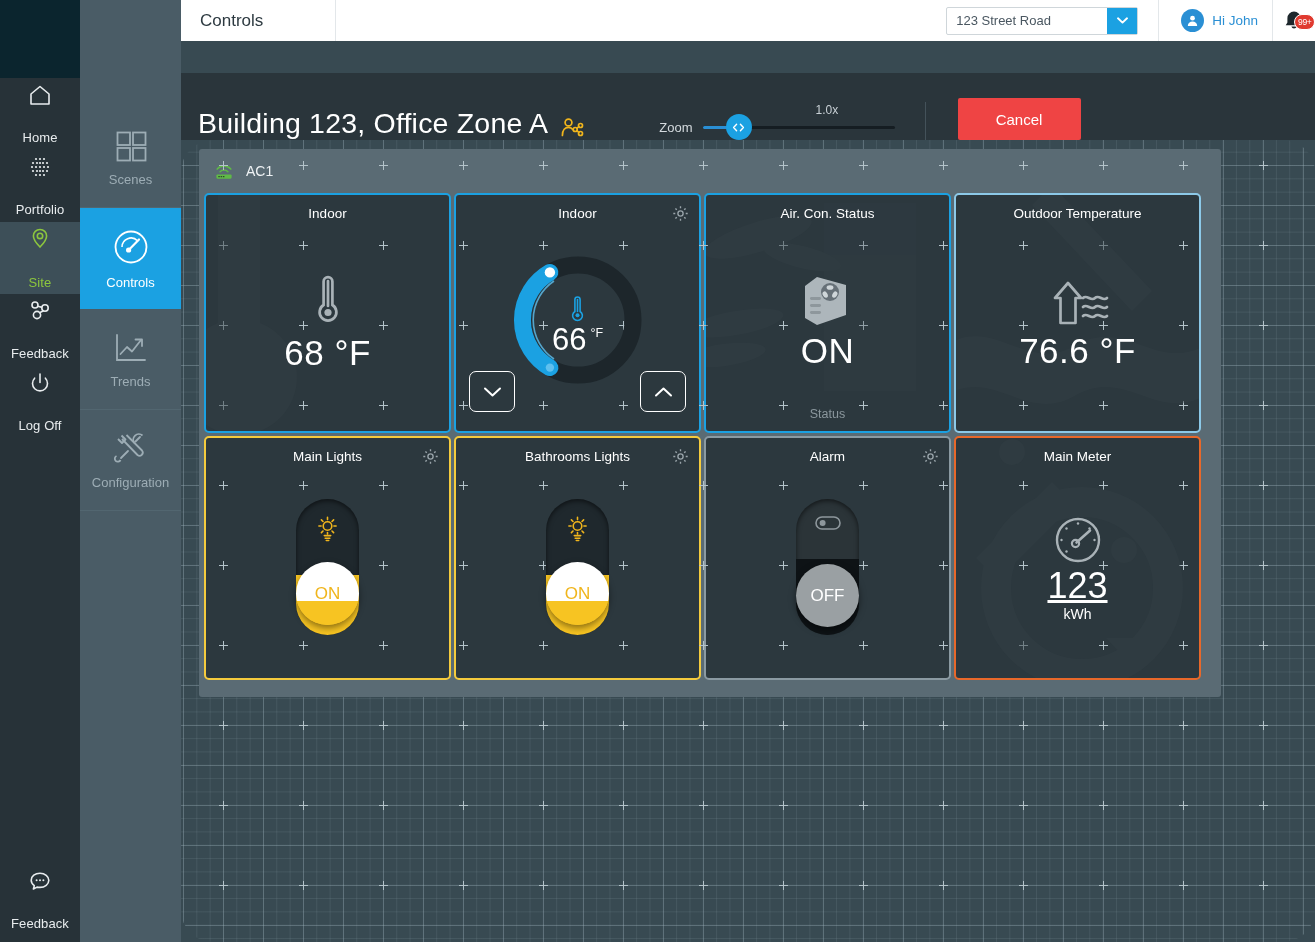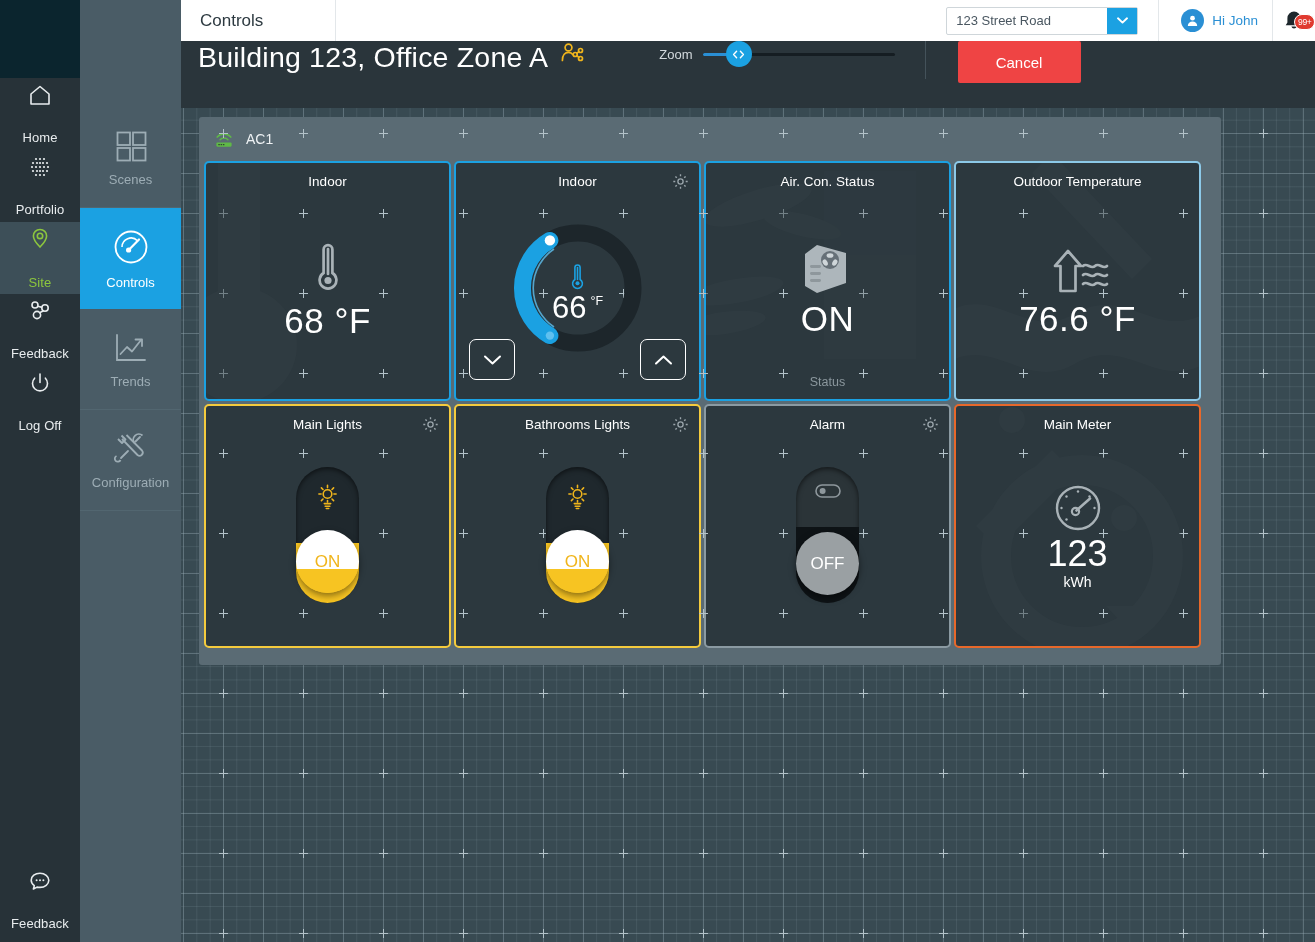--- a/index.html
+++ b/index.html
@@ -90,22 +90,22 @@
   #notif-badge {
     position: absolute; right: 0px; bottom: 3px;
     background: #e03a2f; color: #fff; font-size: 8.5px; line-height: 1;
     padding: 2.5px 2.5px; border-radius: 9px; border: 1.5px solid #fff;
     letter-spacing: -.3px;
   }
 
   
   #toolbar {
     height: 67px; flex: 0 0 67px; background: #2a353b;
-    display: flex; align-items: flex-start; padding: 0 20px 0 17px;
-    position: relative; z-index: 22;
+    display: flex; align-items: flex-end; padding: 0 20px 0 17px;
+    position: relative; z-index: 22; margin-top: 32px;
   }
   #scene-title { font-size: 28.5px; color: #ffffff; font-weight: 400; letter-spacing: .2px; }
   #scene-share-icon { margin-left: 12px; display: flex; align-items: center; cursor: pointer; }
   #zoom-group { display: flex; align-items: center; margin-left: 73px; position: relative; }
   #zoom-label { font-size: 13px; color: #d4dade; margin-right: 10px; }
   #zoom-slider { position: relative; width: 192px; height: 26px; display: flex; align-items: center; cursor: pointer; }
   .zoom-track { position: absolute; left: 0; right: 0; height: 3px; background: #151d22; border-radius: 2px; }
   .zoom-track-fill { position: absolute; left: 0; width: 36px; height: 3px; background: #2a8fd4; border-radius: 2px; }
   .zoom-knob {
     position: absolute; left: 23px; width: 26px; height: 26px; border-radius: 50%;
@@ -128,20 +128,21 @@
     flex: 1 1 auto; position: relative; overflow: hidden;
     background-color: #384a52;
     background-image:
       radial-gradient(circle at 0 0, rgba(200,215,222,.55) 0 1px, transparent 1.2px),
       linear-gradient(to right, rgba(160,180,190,.30) 1px, transparent 1px),
       linear-gradient(to bottom, rgba(160,180,190,.30) 1px, transparent 1px),
       linear-gradient(to right, rgba(160,180,190,.13) 1px, transparent 1px),
       linear-gradient(to bottom, rgba(160,180,190,.13) 1px, transparent 1px);
     background-size: 80px 80px, 40px 40px, 40px 40px, 13.33px 13.33px, 13.33px 13.33px;
     background-position: 42px 25px, 2px 25px, 2px 25px, 2px 25px, 2px 25px;
+    border-radius: 32px;
   }
   .grid-plus {
     position: absolute; width: 9px; height: 9px; pointer-events: none;
   }
   .grid-plus:before, .grid-plus:after {
     content: ""; position: absolute; background: #b3c2c9;
   }
   .grid-plus:before { left: 4px; top: 0; width: 1.4px; height: 9px; }
   .grid-plus:after { top: 4px; left: 0; height: 1.4px; width: 9px; }
 
@@ -226,21 +227,21 @@
   }
   .toggle.off { background: #2b3438; }
   .toggle.off .t-shade {
     position: absolute; left: 0; bottom: 0; width: 63px; height: 76px;
     background: #0e1316; border-radius: 0 0 32px 32px;
   }
   .toggle.off .t-knob {
     bottom: 8px; background: #9aa0a3; color: #ffffff;
     box-shadow: 0 3px 7px rgba(0,0,0,.5);
   }
-  .meter-num { font-size: 36px; color: #ffffff; line-height: 1; }
+  .meter-num { font-size: 36px; color: #ffffff; line-height: 1; text-decoration: underline; }
   .meter-unit { font-size: 14px; color: #ffffff; margin-top: 2px; }
 </style>
 </head>
 <body>
 
 <div id="app">
 
   <nav id="left-rail">
     <div class="logo-box"></div>
 

